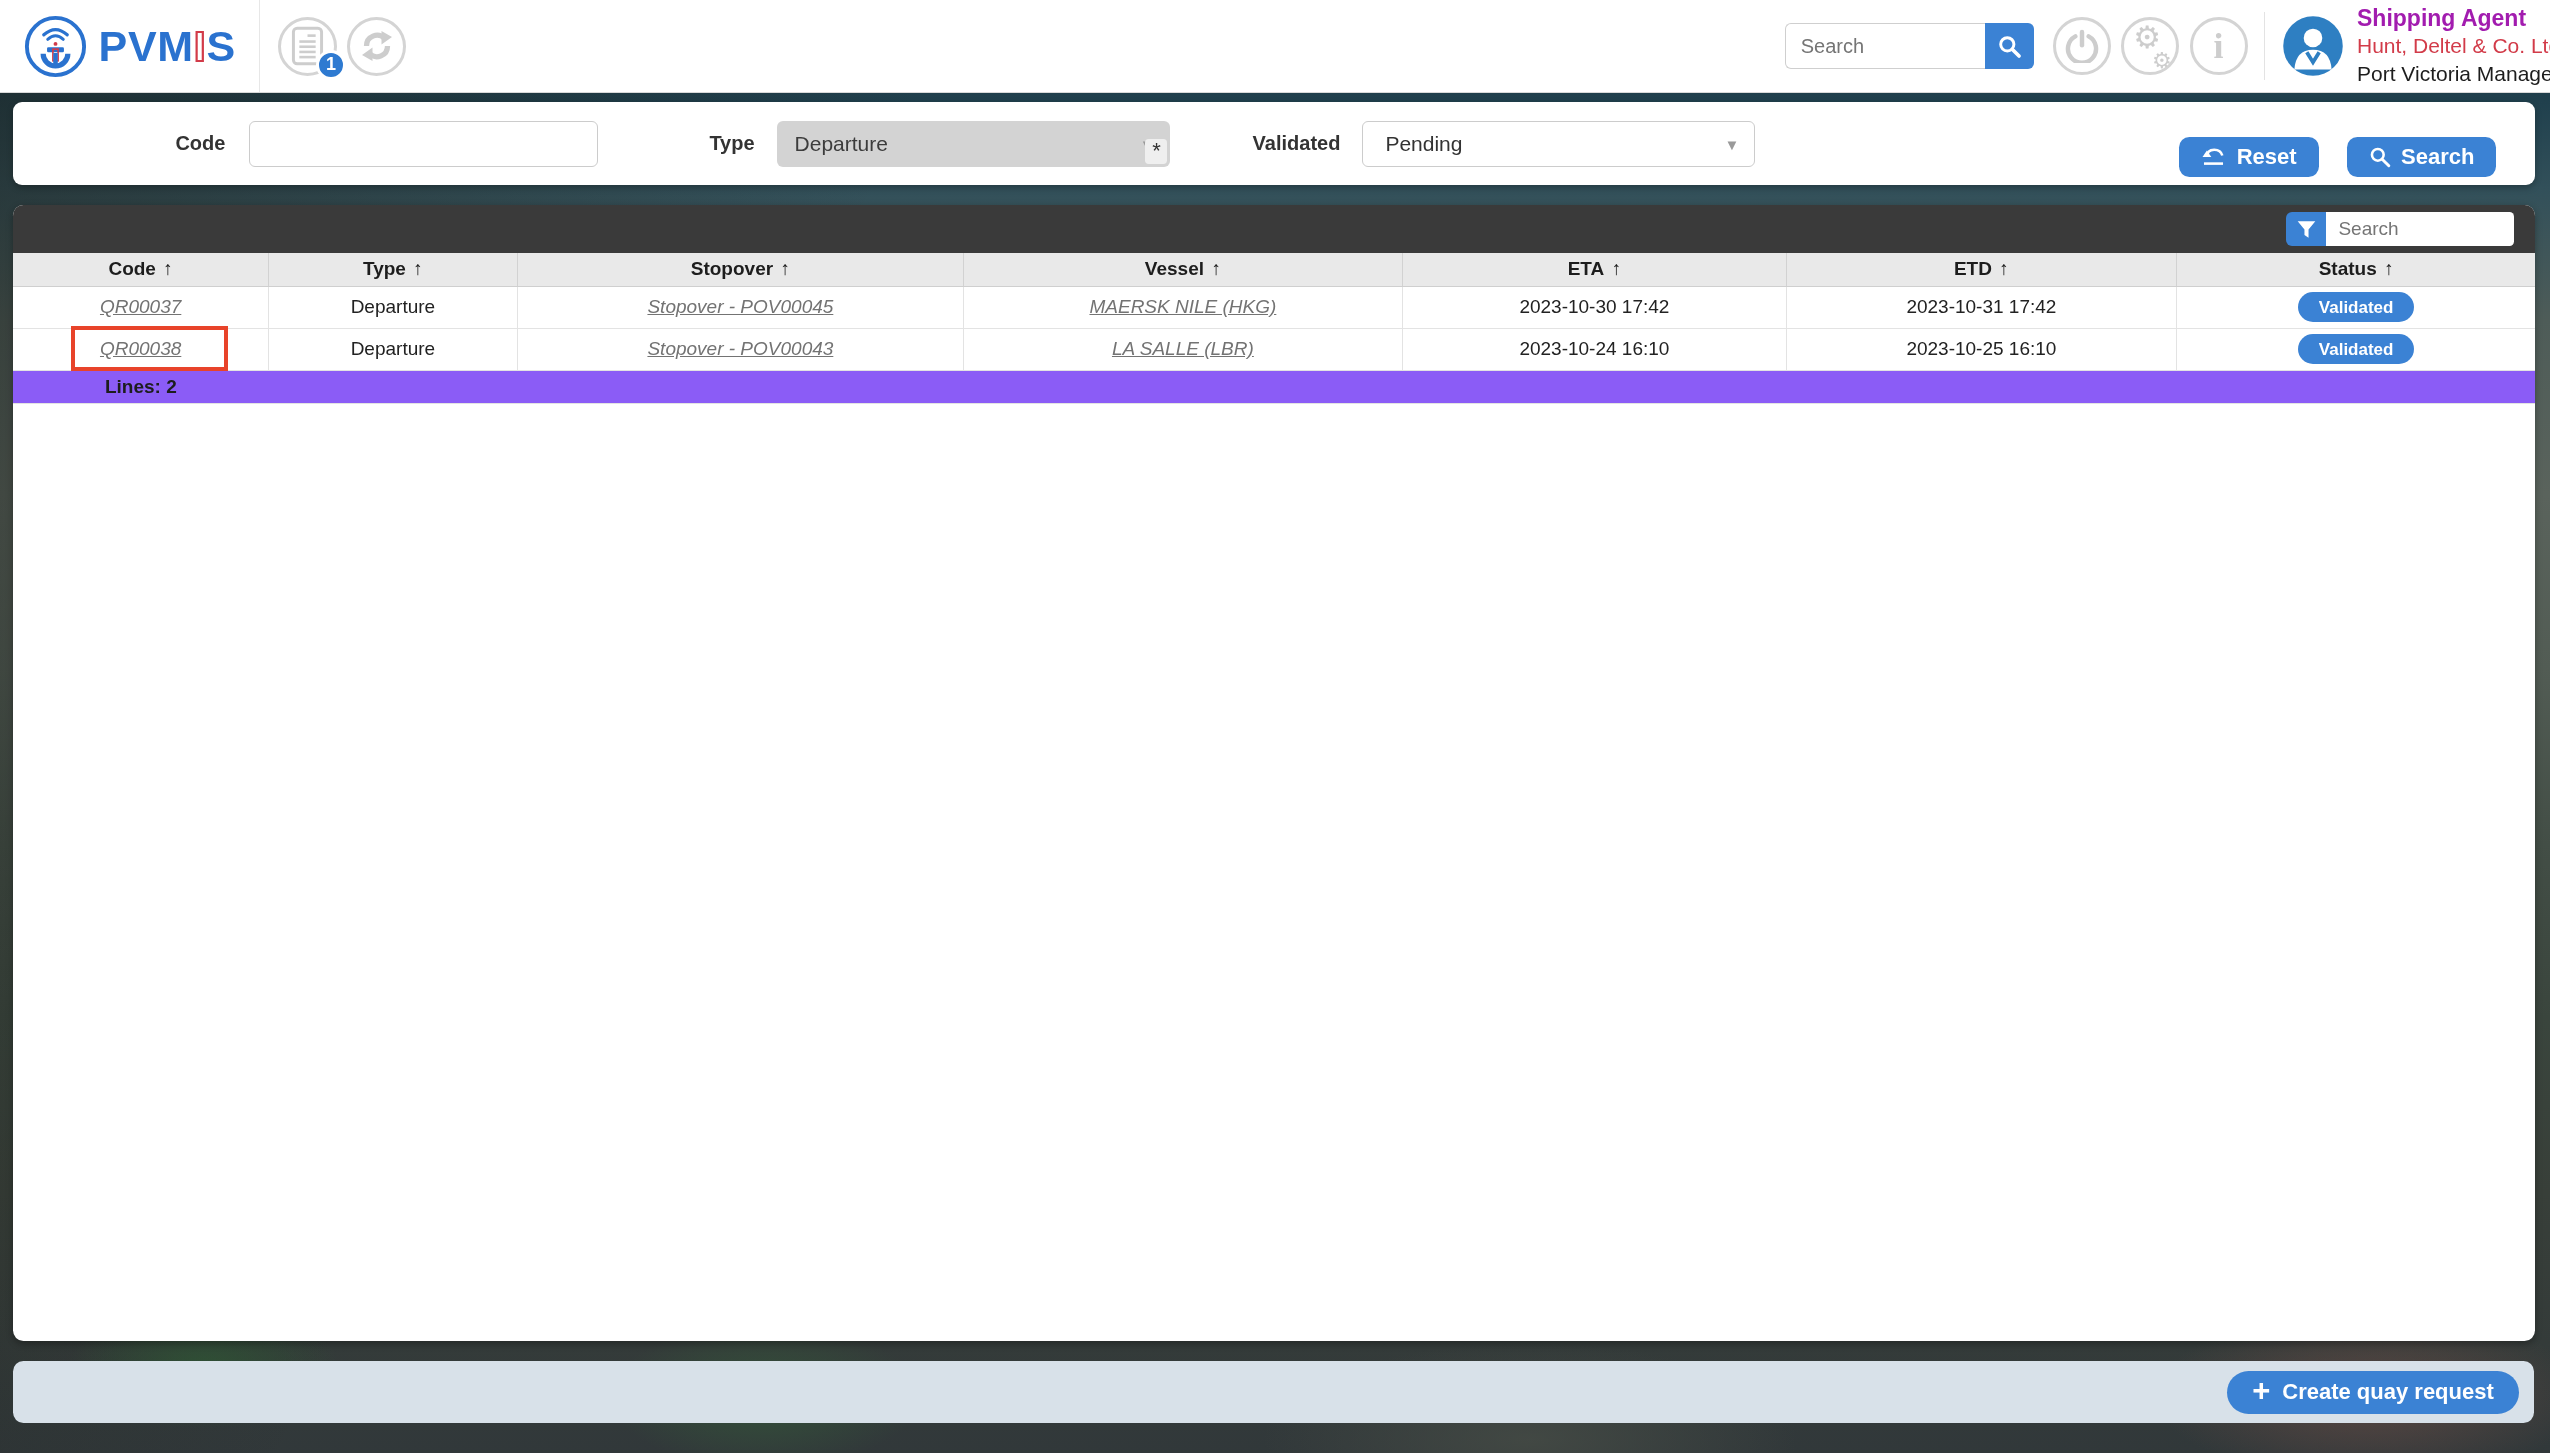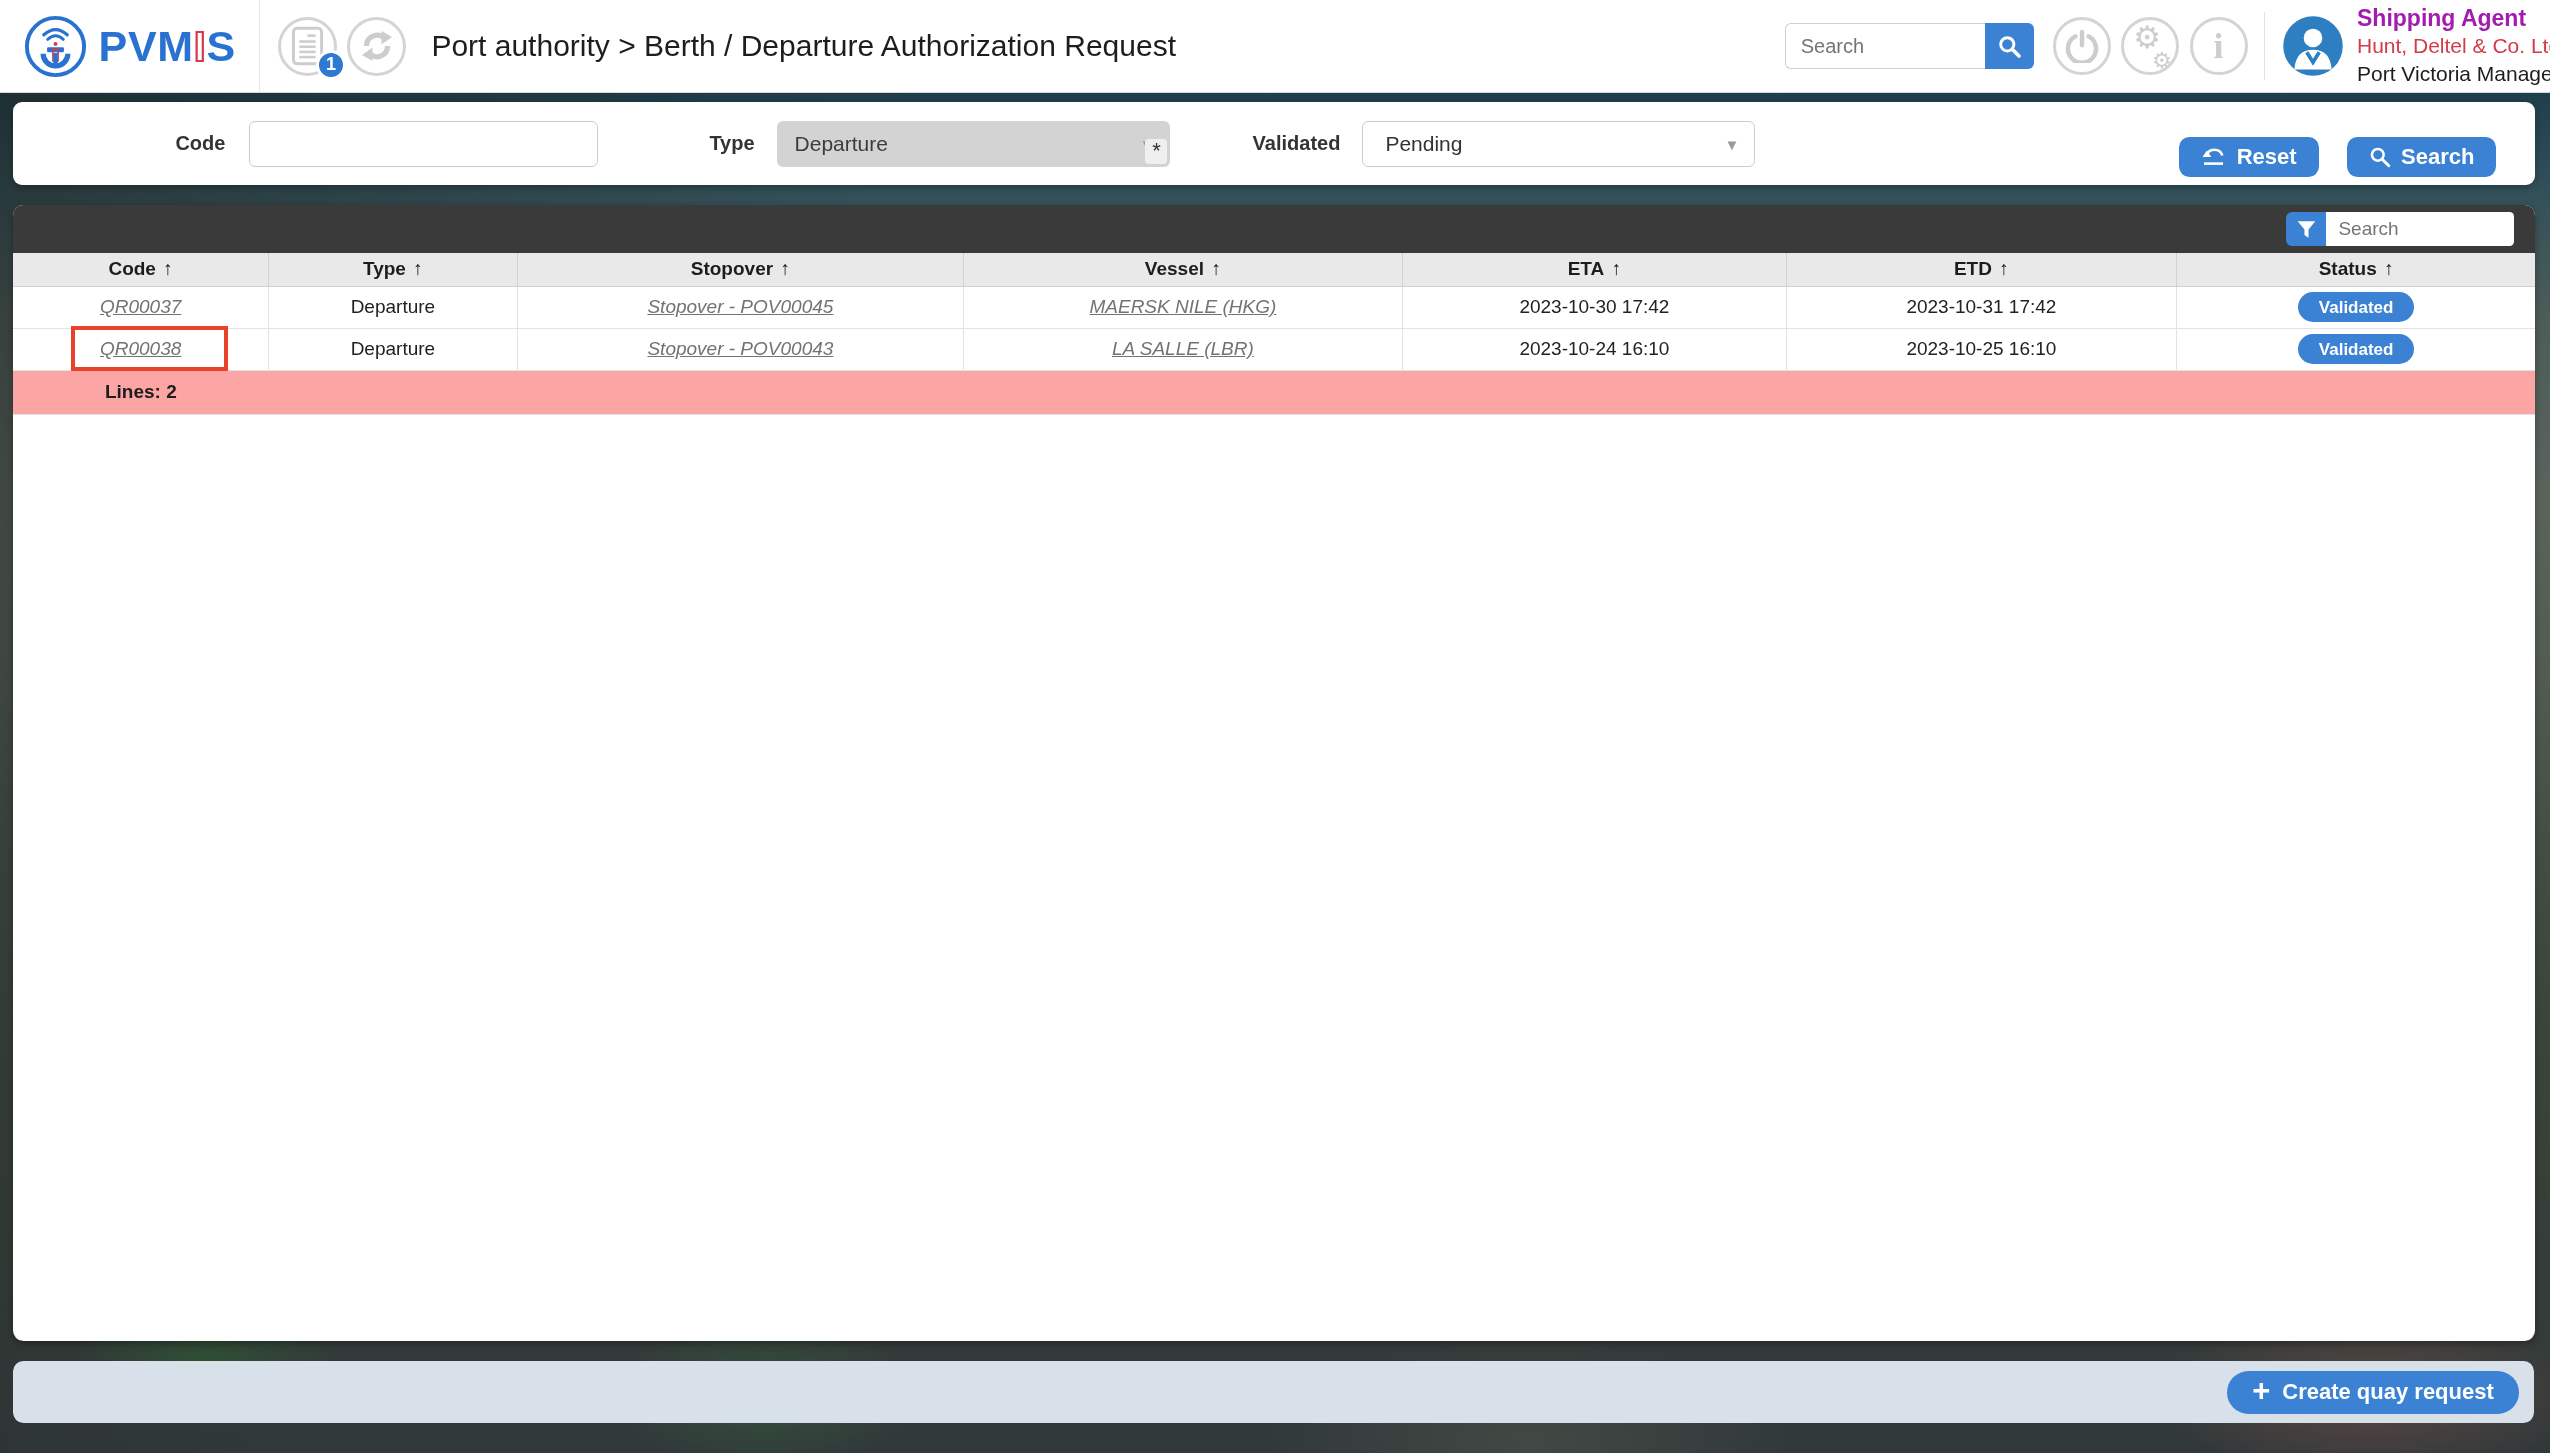--- a/index.html
+++ b/index.html
@@ -93,21 +93,21 @@
   .grid th { height:33px; background:#e9e9e9; font-size:19px; font-weight:bold; color:#1d1d1d;
     border-right:1.5px solid #d2d2d2; border-bottom:1.5px solid #cfcfcf; text-align:center; cursor:pointer; }
   .grid th:last-child { border-right:none; }
   .sort-arrow { font-weight:bold; margin-left:7.4px; font-size:19px; }
   .grid td { height:42px; font-size:19px; color:#222; text-align:center;
     border-right:1.5px solid #e3e3e3; border-bottom:1.5px solid #e3e3e3; background:#fff; }
   .grid td:last-child { border-right:none; }
   .grid a { color:#737373; text-decoration:underline; cursor:pointer;font-style:italic; }
   .status-badge { display:inline-block; background:#3b82d4; color:#fff; font-size:17px;
     font-weight:bold; padding:6.7px 21px; border-radius:18px; line-height:1; }
-  .grid tfoot td { background:#fca5a5; border-right:none; height:44px; text-align:left; }
+  .grid tfoot td { background:#8b5cf6; border-right:none; height:33px; text-align:left; }
   .lines-span { display:inline-block; width:255px; text-align:center;
     font-size:19px; font-weight:bold; color:#1d1d1d; }
 
   
   .bottom-bar { position:absolute; top:1361px; left:13.4px; width:2521px; height:62px;
     background:#d8e1e9; border-radius:10.4px; z-index:5; }
   .create-btn { position:absolute; right:15.6px; top:9.6px; height:43px; border-radius:21.5px;
     background:#3b82d4; color:#fff; border:none; font-size:22px; font-weight:bold;
     display:flex; align-items:center; gap:12px; padding:0 25px; cursor:pointer;
     font-family:"Liberation Sans",sans-serif; }
@@ -151,21 +151,20 @@
 
   <div class="hdr-circle refresh-btn">
     <svg width="36" height="36" viewBox="0 0 48 48">
       <path d="M10 24 a14 14 0 0 1 24-10" stroke="#cdcdcd" stroke-width="7" fill="none"></path>
       <polygon points="30,4 44,12 30,22" fill="#cdcdcd"></polygon>
       <path d="M38 24 a14 14 0 0 1 -24 10" stroke="#cdcdcd" stroke-width="7" fill="none"></path>
       <polygon points="18,26 4,36 18,44" fill="#cdcdcd"></polygon>
     </svg>
   </div>
 
-  <div class="breadcrumb">Port authority &gt; Berth / Departure Authorization Request</div>
 
   <div class="hdr-right">
     <div class="hdr-search">
       <input type="text" placeholder="Search" style="">
       <button class="hdr-search-btn">
         <svg width="25" height="25" viewBox="0 0 34 34">
           <circle cx="14" cy="14" r="9" stroke="#fff" stroke-width="4" fill="none"></circle>
           <line x1="21" y1="21" x2="30" y2="30" stroke="#fff" stroke-width="5" stroke-linecap="round"></line>
         </svg>
       </button>

